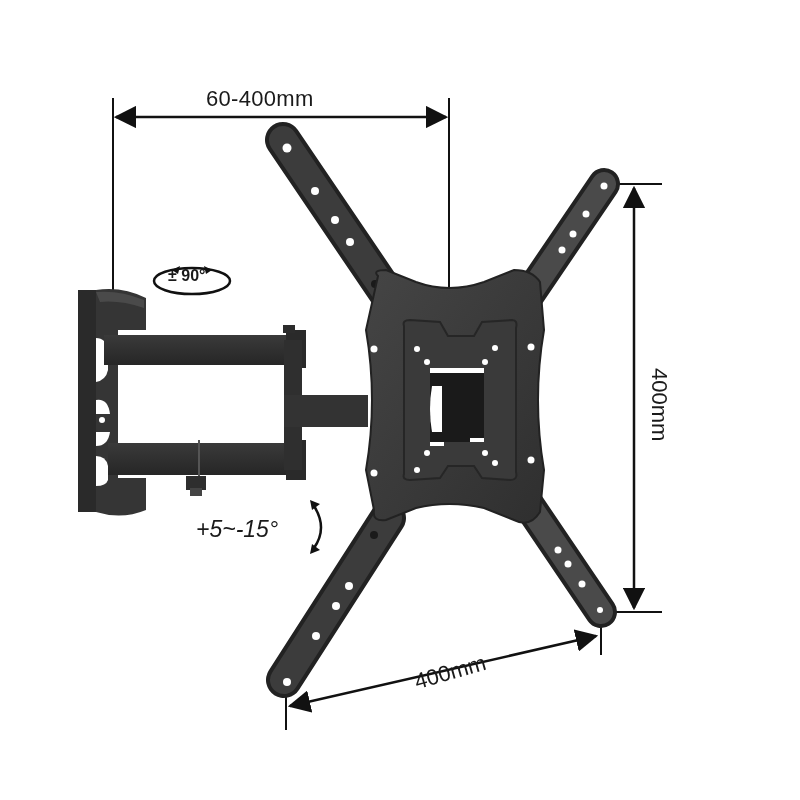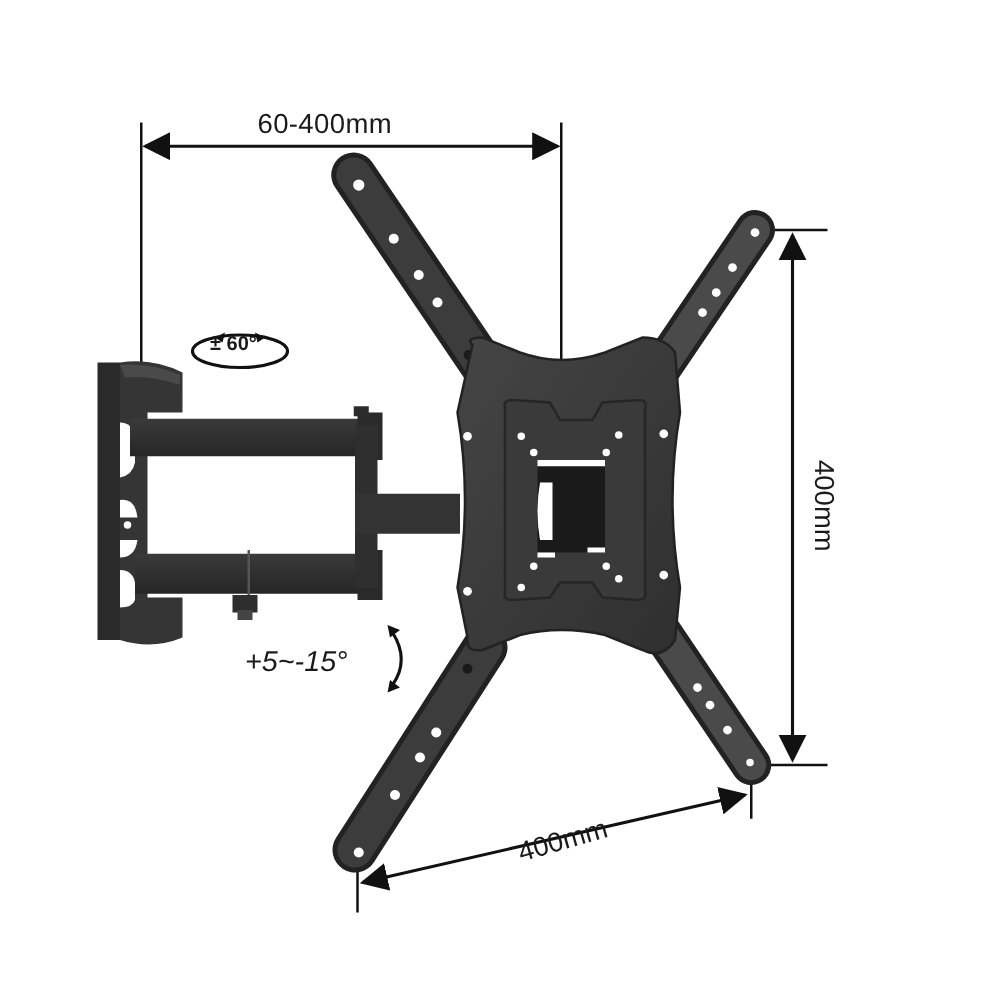--- a/index.html
+++ b/index.html
@@ -146,15 +146,15 @@
       <circle cx="427" cy="453" r="3" fill="#fff"></circle>
       <circle cx="485" cy="453" r="3" fill="#fff"></circle>
       <circle cx="417" cy="470" r="3" fill="#fff"></circle>
       <circle cx="495" cy="463" r="3" fill="#fff"></circle>
     </g>
   </svg>
 
   <span class="lbl lbl-top">60-400mm</span>
   <span class="lbl lbl-right">400mm</span>
   <span class="lbl lbl-bottom">400mm</span>
-  <span class="lbl lbl-swivel">± 60°</span>
+  <span class="lbl lbl-swivel">± 90°</span>
   <span class="lbl lbl-tilt">+5~-15°</span>
 </div>
 
 </body></html>

